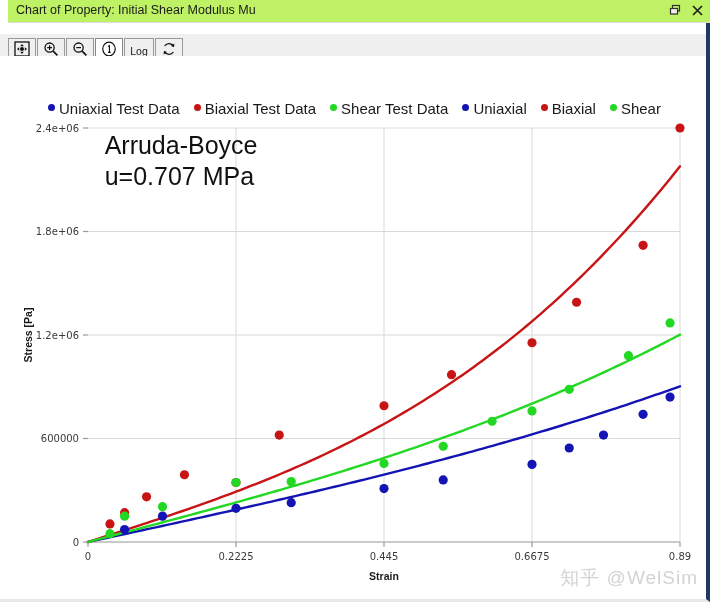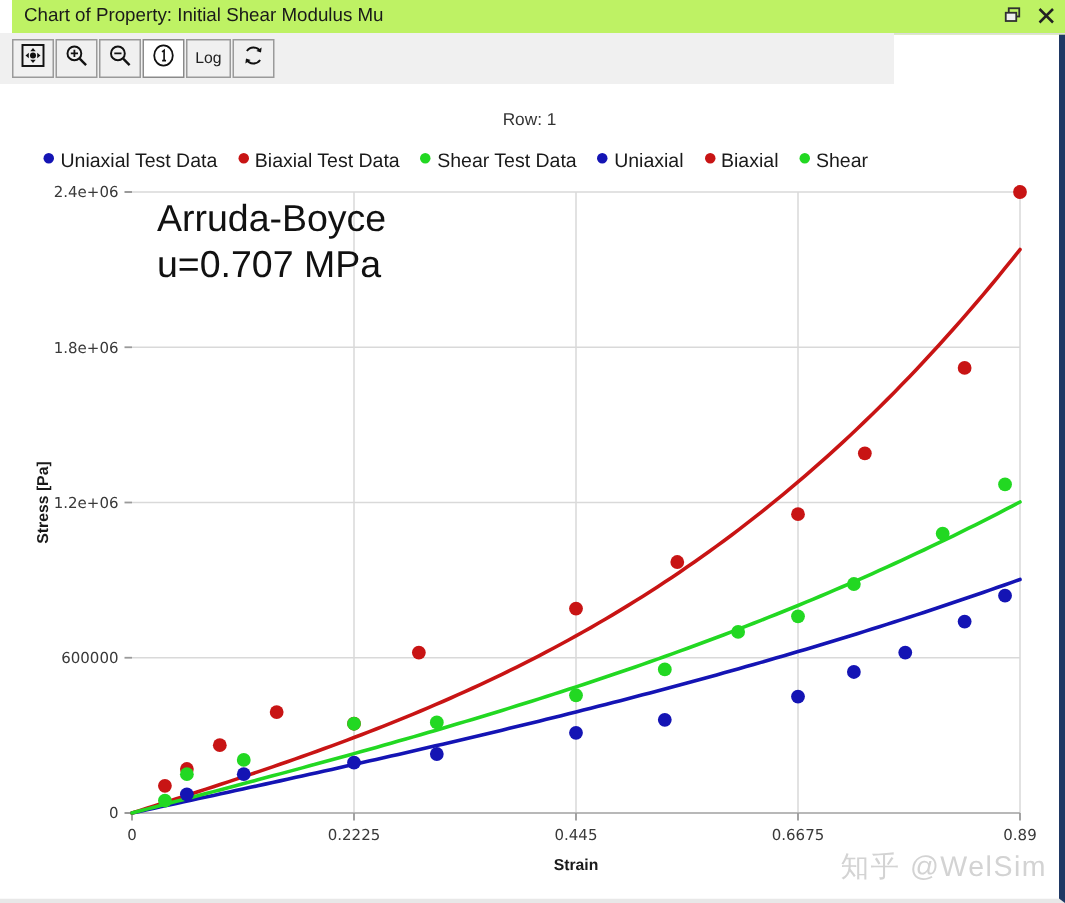--- a/index.html
+++ b/index.html
@@ -29,21 +29,21 @@
   }
   .wbtn{
     position:absolute;top:3px;width:17px;height:16px;
     cursor:pointer;
   }
   #btn-restore{right:30px;}
   #btn-close{right:8px;}
   .wbtn svg{display:block;margin:1px auto;}
   
   #toolbar{
-    position:absolute;left:0;top:22px;width:596px;height:34px;
+    position:absolute;left:0;top:34px;width:706px;height:34px;
     background:#f0f0f0;
     border-bottom:1px solid #c8c8c8;
   }
   .tbtn{
     position:absolute;top:4px;height:26px;width:28px;
     background:#f0f0f0;
     border:1px solid #9a9a9a;
     box-sizing:border-box;
     cursor:pointer;
     display:flex;align-items:center;justify-content:center;
@@ -61,22 +61,23 @@
   #chart{
     position:absolute;left:0;top:56px;width:706px;height:543px;
     background:#ffffff;
   }
   #chart-title{
     position:absolute;left:0;top:18px;width:706px;
     text-align:center;font-size:11.5px;color:#333;
   }
   #legend{
     position:absolute;left:0;top:42px;width:608px;
-    text-align:center;font-size:13px;color:#1a1a1a;
+    text-align:center;font-size:15px;color:#1a1a1a;
     white-space:nowrap;
+    padding-left:41px;
   }
   .leg-item{display:inline-block;margin:0 7px;}
   .leg-dot{
     display:inline-block;width:7px;height:7px;border-radius:50%;
     margin-right:4px;vertical-align:middle;position:relative;top:-1px;
   }
   .leg-txt{vertical-align:middle;}
   #plot-svg{position:absolute;left:0;top:0;}
   .ytick,.xtick{
     font-family:"DejaVu Sans", sans-serif;
@@ -175,21 +176,20 @@
           <path d="M3.4 10.6 A5.3 5.3 0 0 0 12.4 11.0" fill="none" stroke="#111" stroke-width="1.3"></path>
           <path d="M13.4 2.6 L13.0 6.0 L9.9 5.0 Z" fill="#111"></path>
           <path d="M2.6 13.4 L3.0 10.0 L6.1 11.0 Z" fill="#111"></path>
         </svg>
       </span>
     </div>
   </div>
 
   <div id="chart">
 
-    <div id="chart-title">Row: 1</div>
 
     <div id="legend"><span class="leg-item"><span class="leg-dot" style="background: rgb(20, 20, 180);"></span><span class="leg-txt">Uniaxial Test Data</span></span><span class="leg-item"><span class="leg-dot" style="background: rgb(200, 20, 20);"></span><span class="leg-txt">Biaxial Test Data</span></span><span class="leg-item"><span class="leg-dot" style="background: rgb(34, 216, 34);"></span><span class="leg-txt">Shear Test Data</span></span><span class="leg-item"><span class="leg-dot" style="background: rgb(20, 20, 180);"></span><span class="leg-txt">Uniaxial</span></span><span class="leg-item"><span class="leg-dot" style="background: rgb(200, 20, 20);"></span><span class="leg-txt">Biaxial</span></span><span class="leg-item"><span class="leg-dot" style="background: rgb(34, 216, 34);"></span><span class="leg-txt">Shear</span></span></div>
 
     <svg id="plot-svg" width="706" height="543">
         <rect x="88" y="72" width="592" height="414" fill="#ffffff"></rect>
         <line x1="88" y1="382.5" x2="680" y2="382.5" stroke="#d9d9d9" stroke-width="1"></line>
         <line x1="88" y1="279" x2="680" y2="279" stroke="#d9d9d9" stroke-width="1"></line>
         <line x1="88" y1="175.5" x2="680" y2="175.5" stroke="#d9d9d9" stroke-width="1"></line>
         <line x1="88" y1="72" x2="680" y2="72" stroke="#d9d9d9" stroke-width="1"></line>
         <line x1="236" y1="72" x2="236" y2="486" stroke="#d9d9d9" stroke-width="1"></line>

